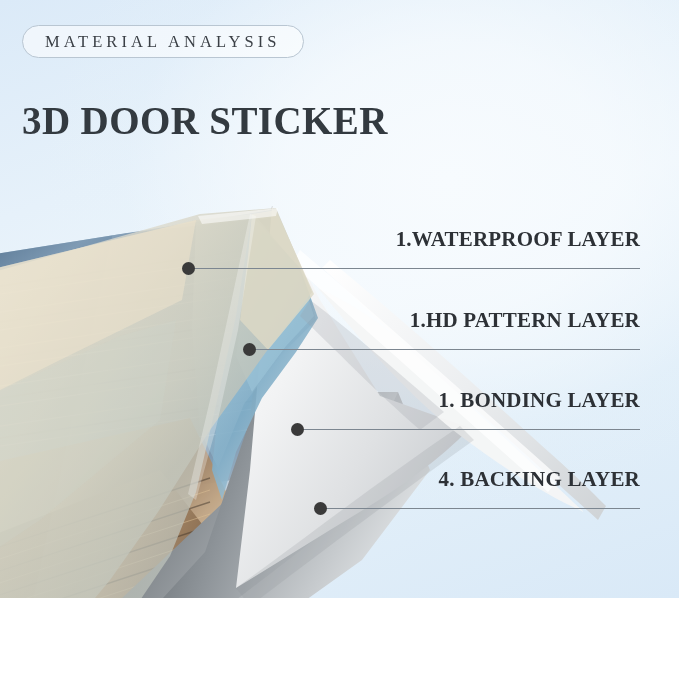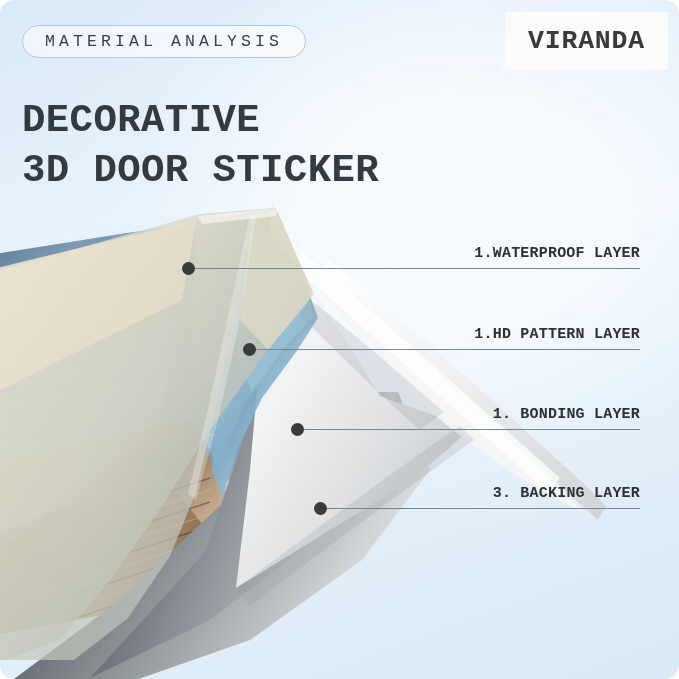--- a/index.html
+++ b/index.html
@@ -3,27 +3,26 @@
 <meta charset="utf-8">
 <style>
   html, body {
     margin: 0;
     padding: 0;
     background: #ffffff;
   }
   #canvas {
     position: relative;
     width: 679px;
-    height: 679px;
+    height: 598px;
     overflow: hidden;
-    font-family: Liberation Mono, monospace;
+    font-family: Liberation Serif, serif;
     background:
       radial-gradient(ellipse 520px 420px at 66% 30%, #f7fbfe 0%, rgba(247,251,254,0.75) 32%, rgba(232,243,251,0.18) 62%, rgba(219,235,248,0) 80%),
       linear-gradient(160deg, #dbeaf8 0%, #e6f1fa 26%, #eef6fc 48%, #e2eff9 72%, #d9e9f7 100%);
-    border-radius: 14px;
   }
 
   
   .badge {
     position: absolute;
     left: 22px;
     top: 25px;
     height: 33px;
     padding: 0 22px;
     display: flex;
@@ -86,22 +85,22 @@
   
   .callout {
     position: absolute;
     left: 0;
     width: 679px;
     height: 0;
   }
   .callout-label {
     position: absolute;
     right: 39px;
-    bottom: 6px;
-    font-size: 15px;
+    bottom: 16px;
+    font-size: 21px;
     font-weight: 700;
     color: #2d3136;
     letter-spacing: 0.2px;
     white-space: nowrap;
   }
   .callout-line {
     position: absolute;
     height: 1px;
     background: #7c8690;
     top: 0;
@@ -306,44 +305,40 @@
       <path d="M 310 300 C 350 330 400 374 444 412 L 420 430 C 376 392 334 348 300 316 Z" fill="#9aa1a7" opacity="0.25"></path>
       <path d="M 236 588 C 300 542 380 480 460 426 L 474 440 C 396 496 316 556 250 606 Z" fill="#8d9298" opacity="0.2"></path>
     </g>
   </svg>
 
   <div class="badge">
     <span class="badge-text">MATERIAL ANALYSIS</span>
   </div>
 
   <h1 class="title">
-    <span class="title-line">DECORATIVE</span>
     <span class="title-line">3D DOOR STICKER</span>
   </h1>
 
-  <div class="logo-box">
-    <span class="logo-text">VIRANDA</span>
-  </div>
 
   <div id="callouts">
       <div class="callout" style="top: 268px;">
         <span class="callout-line" style="left: 188px; width: 452px;"></span>
         <span class="callout-dot" style="left: 182px; background: rgb(58, 58, 58);"></span>
         <span class="callout-label">1.WATERPROOF LAYER</span>
       </div>
       <div class="callout" style="top: 349px;">
         <span class="callout-line" style="left: 249px; width: 391px;"></span>
         <span class="callout-dot" style="left: 243px; background: rgb(58, 58, 58);"></span>
         <span class="callout-label">1.HD PATTERN LAYER</span>
       </div>
       <div class="callout" style="top: 429px;">
         <span class="callout-line" style="left: 297px; width: 343px;"></span>
         <span class="callout-dot" style="left: 291px; background: rgb(58, 58, 58);"></span>
         <span class="callout-label">1. BONDING LAYER</span>
       </div>
       <div class="callout" style="top: 508px;">
         <span class="callout-line" style="left: 320px; width: 320px;"></span>
         <span class="callout-dot" style="left: 314px; background: rgb(58, 58, 58);"></span>
-        <span class="callout-label">3. BACKING LAYER</span>
+        <span class="callout-label">4. BACKING LAYER</span>
       </div>
     </div>
 
 </div>
 
 </body></html>

